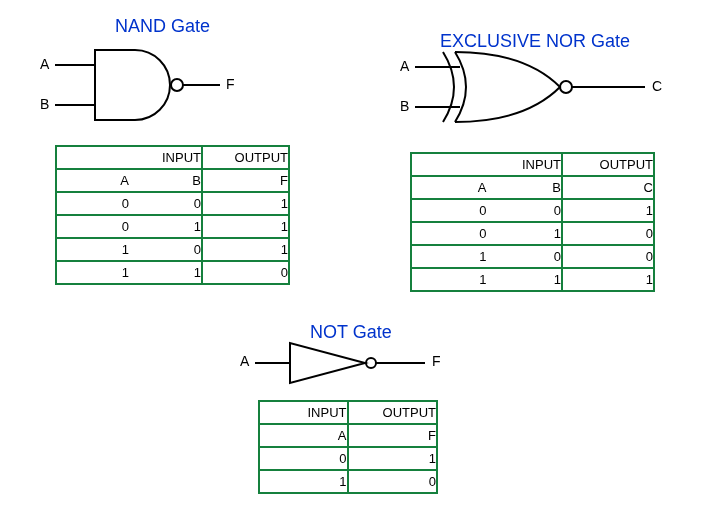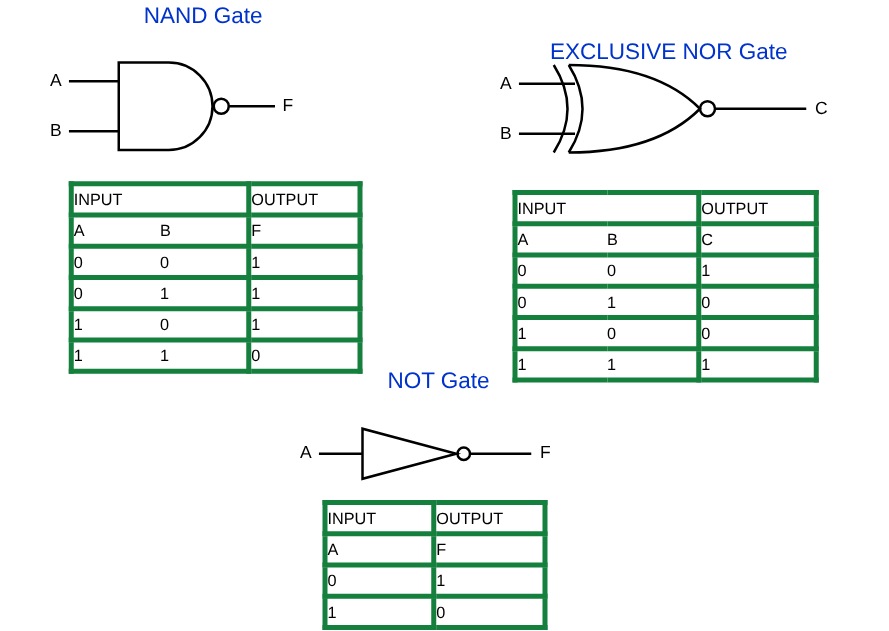--- a/index.html
+++ b/index.html
@@ -26,32 +26,32 @@
     position: absolute;
     font-size: 14px;
     font-family: Arial, sans-serif;
   }
   table.truth {
     position: absolute;
     border-collapse: collapse;
     font-size: 13px;
   }
   table.truth th, table.truth td {
-    border: 4px solid #15803d;
-    text-align: left;
+    border: 2px solid #15803d;
+    text-align: right;
     padding: 3px 0;
     font-weight: normal;
   }
   table.truth .noborder-right { border-right: none; }
   table.truth .noborder-left  { border-left: none; }
 </style>
 </head>
 <body>
 
-<div class="gate-title" style="left:115px; top:2px;">NAND Gate</div>
+<div class="gate-title" style="left:115px; top:16px;">NAND Gate</div>
 
 <svg class="symbol" style="left:55px; top:40px;" width="190" height="90">
   <line x1="0" y1="25" x2="40" y2="25" stroke="#000" stroke-width="2"></line>
   <line x1="0" y1="65" x2="40" y2="65" stroke="#000" stroke-width="2"></line>
   <path d="M40 10 L80 10 A35 35 0 0 1 80 80 L40 80 Z" fill="none" stroke="#000" stroke-width="2"></path>
   <circle cx="122" cy="45" r="6" fill="none" stroke="#000" stroke-width="2"></circle>
   <line x1="128" y1="45" x2="165" y2="45" stroke="#000" stroke-width="2"></line>
 </svg>
 <div class="pin-label" style="left:40px; top:56px;">A</div>
 <div class="pin-label" style="left:40px; top:96px;">B</div>
@@ -133,21 +133,21 @@
         <td>0</td>
       </tr>
   <tr>
         <td class="noborder-right">1</td>
         <td class="noborder-left">1</td>
         <td>1</td>
       </tr>
 </tbody>
   </table>
 
-<div class="gate-title" style="left:310px; top:294px;">NOT Gate</div>
+<div class="gate-title" style="left:310px; top:322px;">NOT Gate</div>
 
 <svg class="symbol" style="left:255px; top:338px;" width="180" height="50">
   <line x1="0" y1="25" x2="35" y2="25" stroke="#000" stroke-width="2"></line>
   <path d="M35 5 L35 45 L110 25 Z" fill="none" stroke="#000" stroke-width="2"></path>
   <circle cx="116" cy="25" r="5" fill="none" stroke="#000" stroke-width="2"></circle>
   <line x1="121" y1="25" x2="170" y2="25" stroke="#000" stroke-width="2"></line>
 </svg>
 <div class="pin-label" style="left:240px; top:353px;">A</div>
 <div class="pin-label" style="left:432px; top:353px;">F</div>
 

